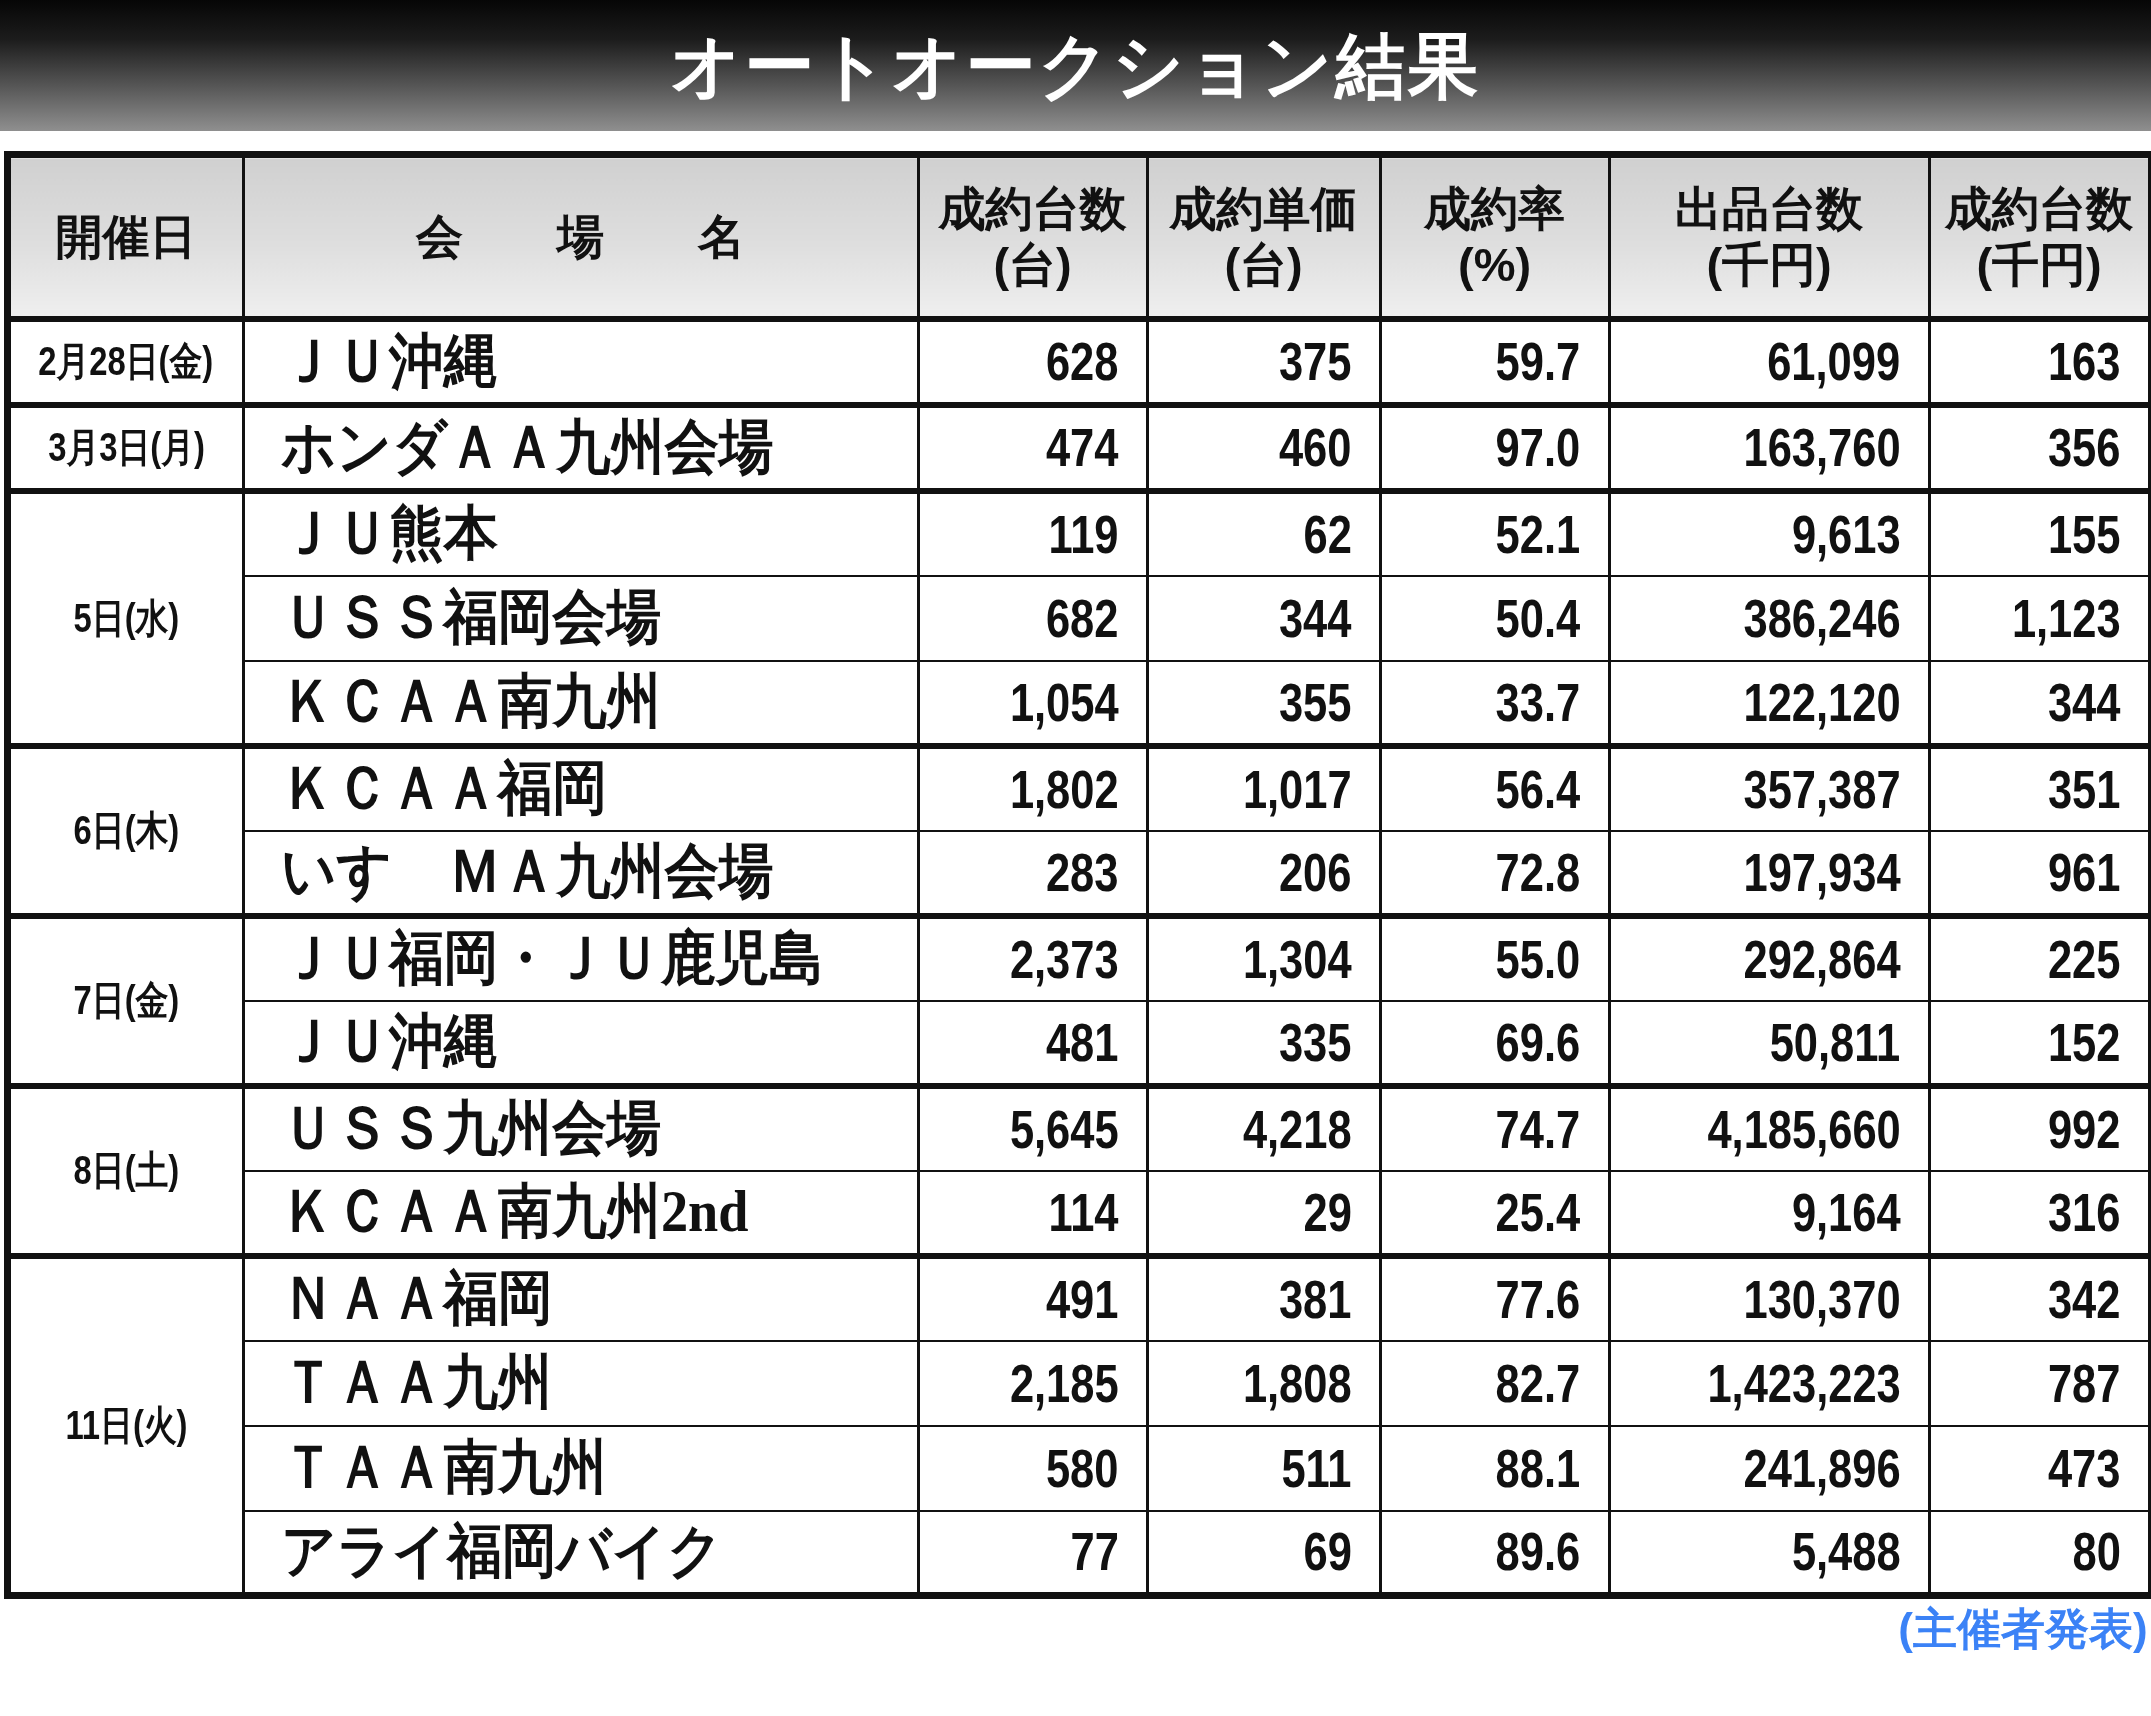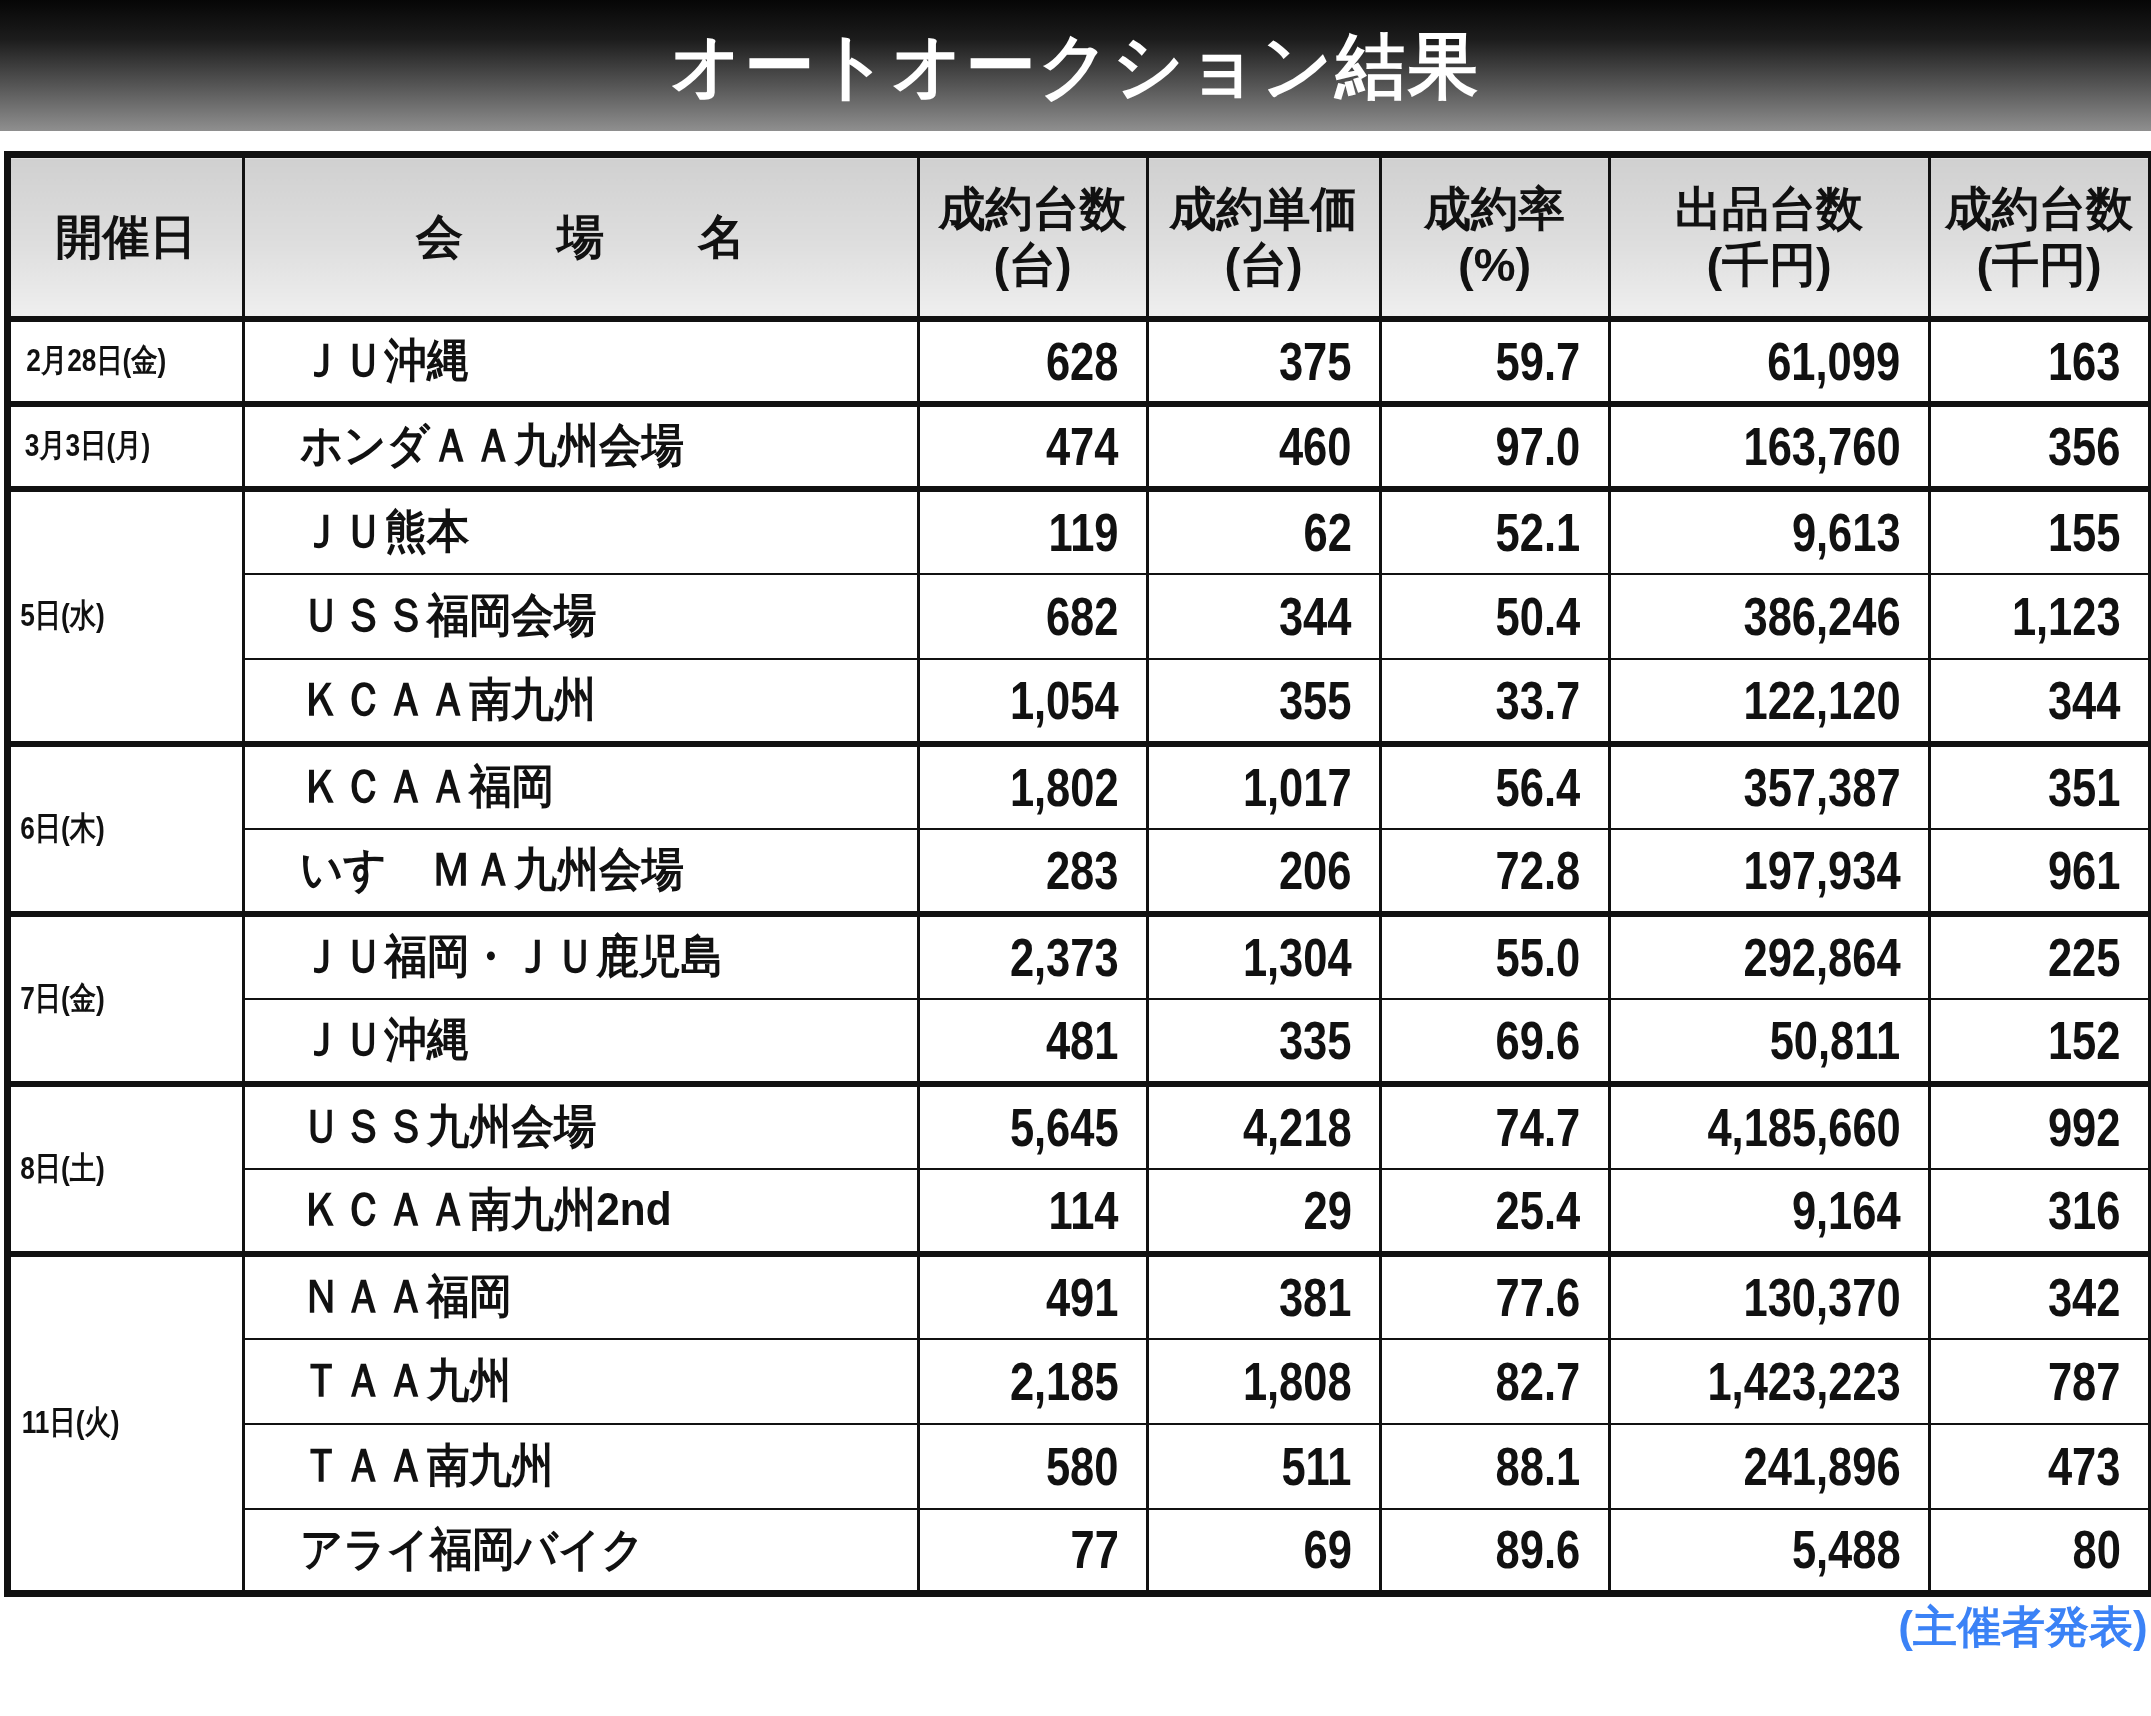--- a/index.html
+++ b/index.html
@@ -55,22 +55,22 @@
     height: 85px;
     background: #ffffff;
     color: #111111;
     vertical-align: middle;
     padding: 0;
     border-top: 2.7px solid #111111;
     border-bottom: 0;
   }
   tr.group-start td { border-top: 6.4px solid #111111; }
 
-  td.date-cell  { text-align: left; font-weight: bold; font-size: 32px; }
-  td.venue-cell { text-align: left; padding-left: 55px; font-weight: bold; font-size: 46px; }
+  td.date-cell  { text-align: center; font-weight: bold; font-size: 40px; }
+  td.venue-cell { text-align: left; padding-left: 36px; font-weight: bold; font-size: 59px; font-family: Liberation Serif, serif; }
   td.num-cell   { text-align: right; padding-right: 27px; font-weight: bold; font-size: 53px; }
 
   .squeeze        { display: inline-block; transform: scaleX(0.82); }
   .squeeze-center { transform-origin: 50% 50%; }
   .squeeze-right  { transform-origin: 100% 50%; }
   .squeeze-left   { display: inline-block; transform: scaleX(0.92); transform-origin: 0 50%; }
 
   .hdr-line { display: block; }
 
   

